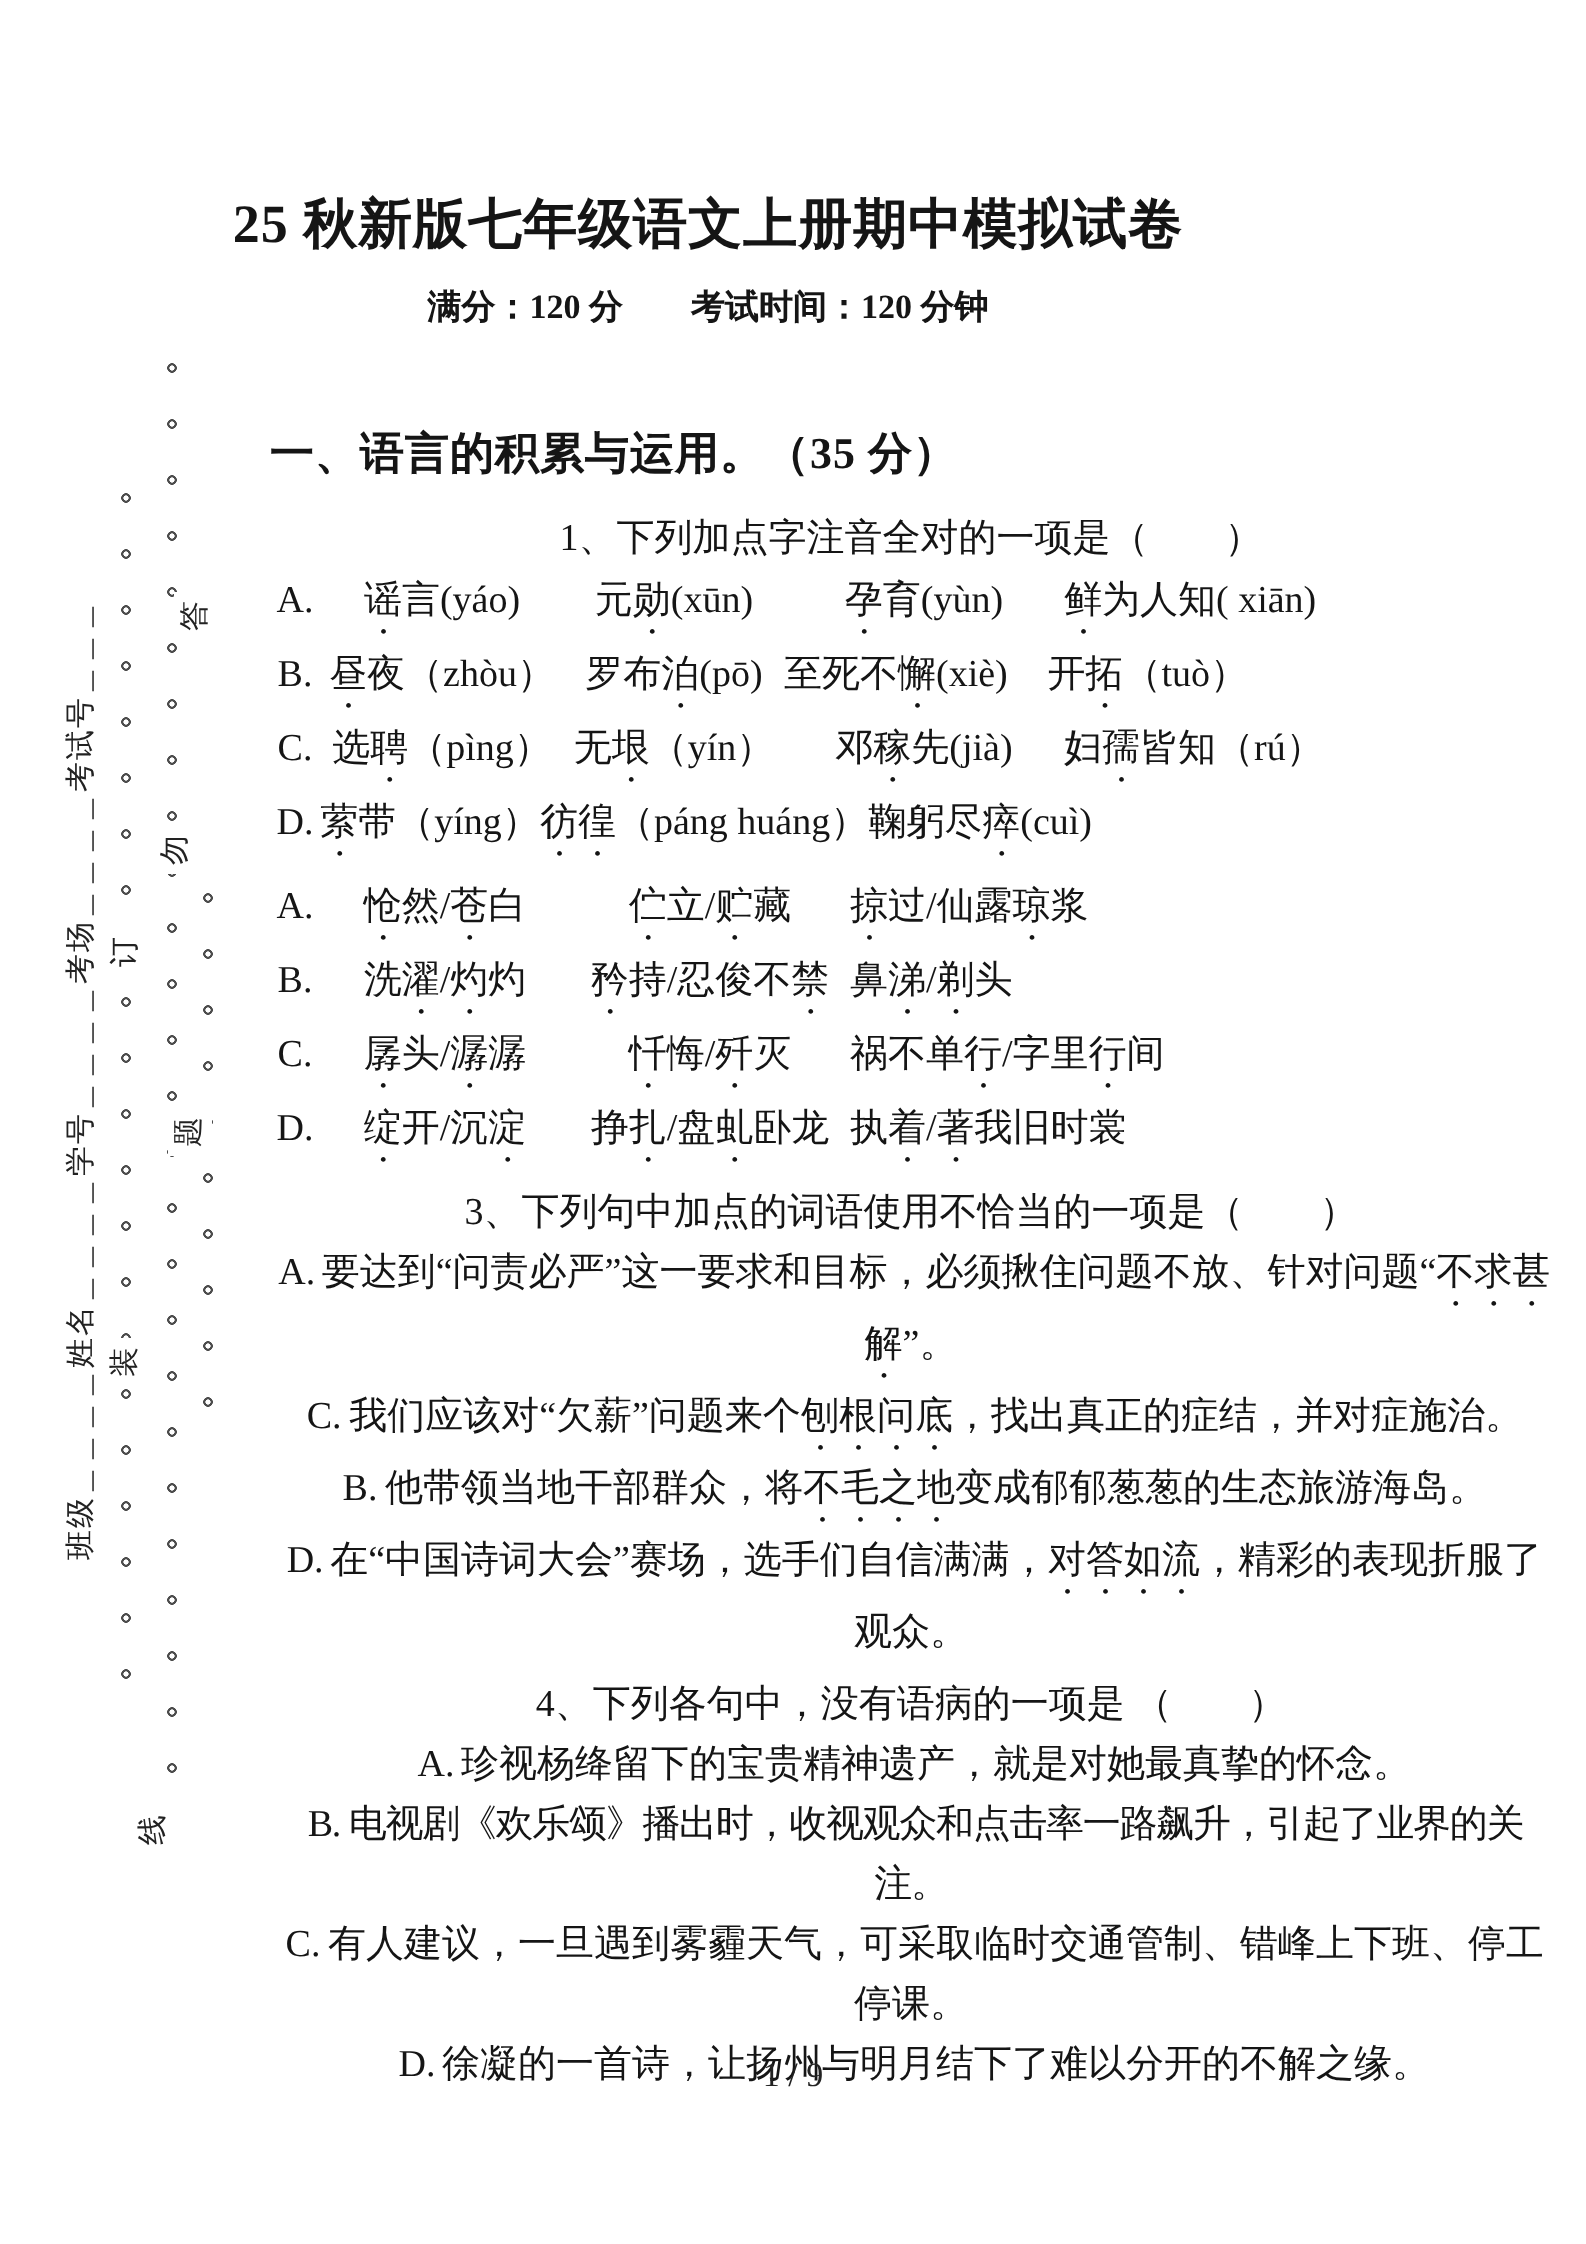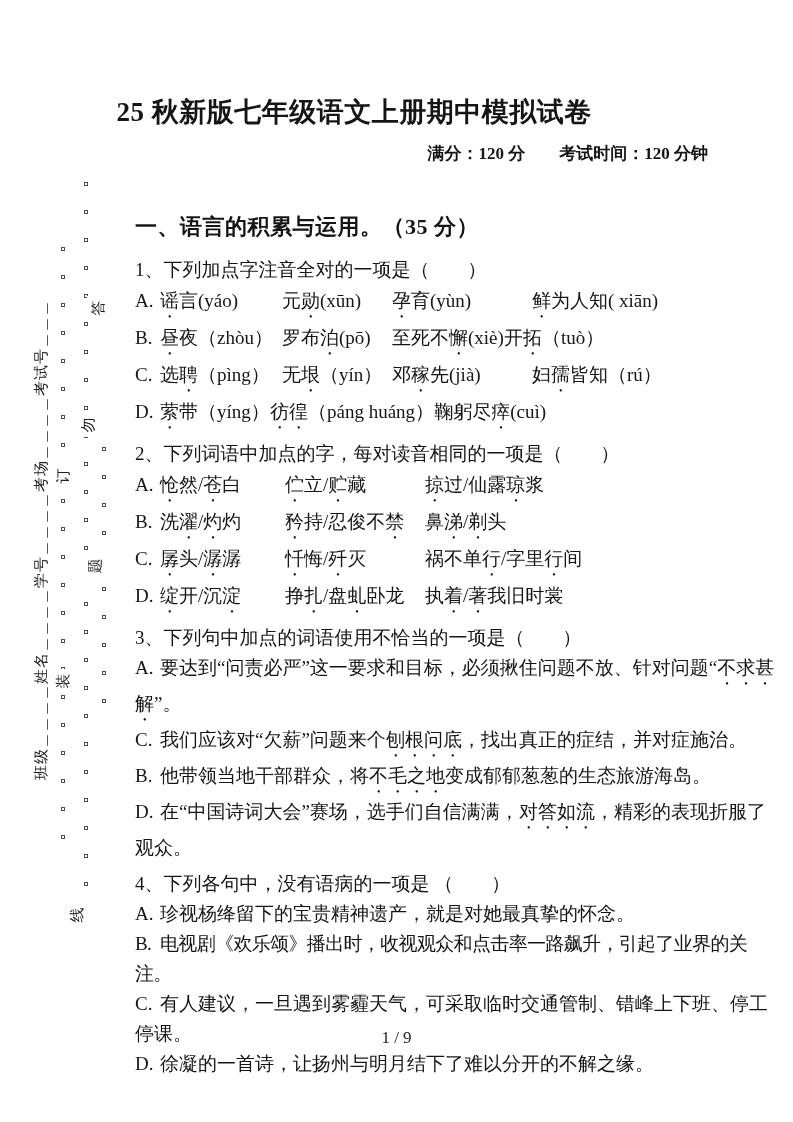--- a/index.html
+++ b/index.html
@@ -4,25 +4,25 @@
 <style>
   html,body{margin:0;padding:0;}
   body{
     width:793px;height:1122px;position:relative;overflow:hidden;
     background:#ffffff;color:#151515;
     font-family:"Liberation Serif","DejaVu Serif",serif;
   }
   
   .page-header{position:absolute;left:0;top:91px;width:708px;text-align:center;}
   .title{font-size:27px;font-weight:bold;letter-spacing:0.5px;line-height:42px;}
-  .meta{font-size:17px;font-weight:bold;line-height:24px;margin-top:9px;text-align:right;}
+  .meta{font-size:17px;font-weight:bold;line-height:24px;margin-top:9px;}
   
   .main{position:absolute;left:135px;top:212px;width:657px;font-size:19px;}
   .section-heading{font-size:22px;font-weight:bold;line-height:30px;margin:0 0 12px 0;letter-spacing:0.5px;}
-  .q{margin:0 16px 5px 0;}
+  .q{margin:0 16px 5px 0;text-align:center;}
   .stem{margin:0;line-height:31px;white-space:nowrap;}
   .opt-row{display:flex;line-height:31px;white-space:nowrap;}
   .opt-label{flex:none;width:25px;}
   .c{flex:none;}
   .cols4 .c1{min-width:122px}.cols4 .c2{min-width:110px}.cols4 .c3{min-width:140px}
   .cols3 .c1{min-width:125px}.cols3 .c2{min-width:140px}
   .opt-para{margin:0;line-height:30px;}
   .opt-para .opt-label{display:inline-block;width:25px;}
   .tight{letter-spacing:-0.65px;}
   
@@ -106,21 +106,20 @@
     </div>
     <div class="opt-row cols4">
       <span class="opt-label">D.</span>
       <span class="c c2"><span class="dot-em">萦</span>带（yíng）</span>
       <span class="c c3"><span class="dot-em">彷徨</span>（páng huáng）</span>
       <span class="c c4">鞠躬尽<span class="dot-em">瘁</span>(cuì)</span>
     </div>
   </div>
 
   <div class="q">
-    <p class="stem">2、下列词语中加点的字，每对读音相同的一项是（　　）</p>
     <div class="opt-row cols3">
       <span class="opt-label">A.</span>
       <span class="c c1"><span class="dot-em">怆</span>然/<span class="dot-em">苍</span>白</span>
       <span class="c c2"><span class="dot-em">伫</span>立/<span class="dot-em">贮</span>藏</span>
       <span class="c c3"><span class="dot-em">掠</span>过/仙露<span class="dot-em">琼</span>浆</span>
     </div>
     <div class="opt-row cols3">
       <span class="opt-label">B.</span>
       <span class="c c1">洗<span class="dot-em">濯</span>/<span class="dot-em">灼</span>灼</span>
       <span class="c c2"><span class="dot-em">矜</span>持/忍俊不<span class="dot-em">禁</span></span>

